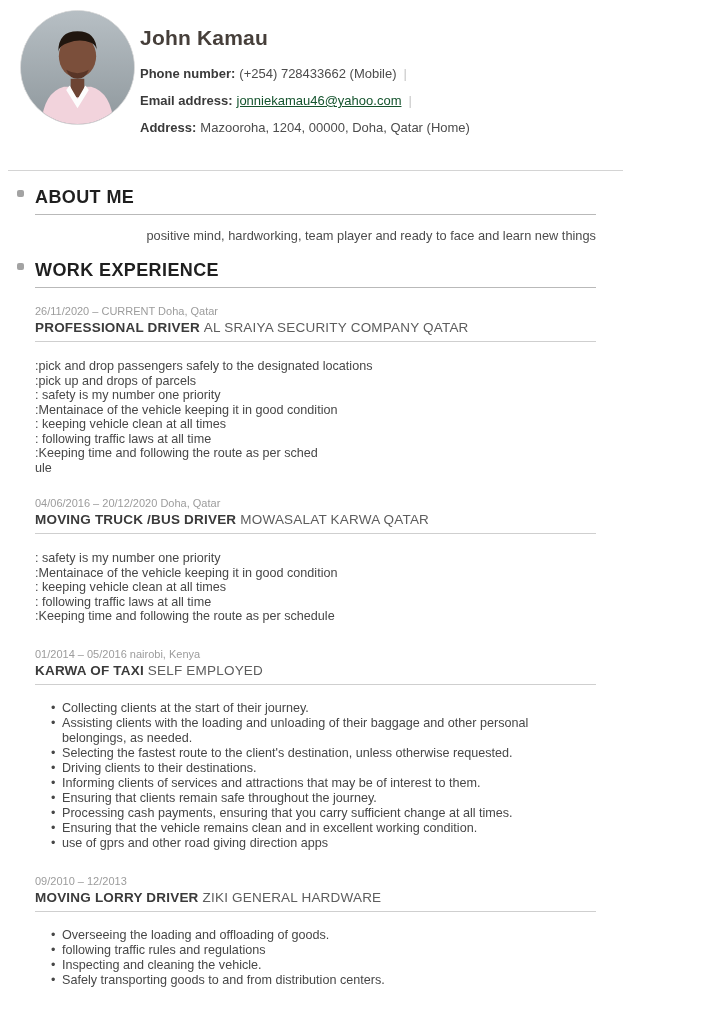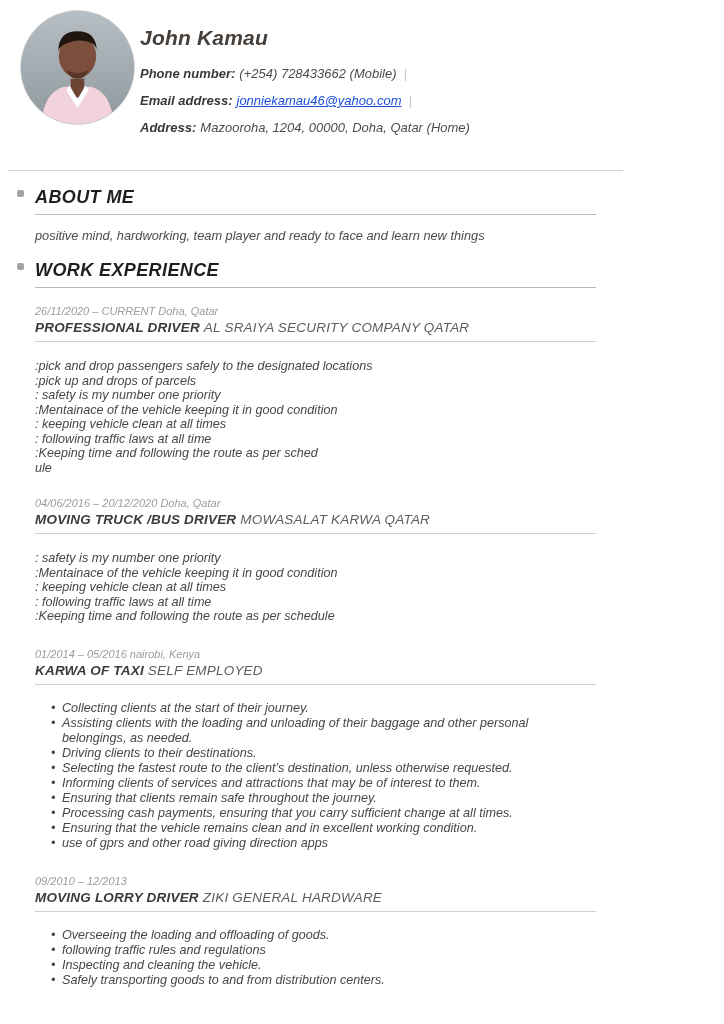--- a/index.html
+++ b/index.html
@@ -1,39 +1,39 @@
 <!DOCTYPE html>
 <html><head>
 <meta charset="utf-8">
 <style>
   html,body { margin:0; padding:0; background:#fff; }
   body { width:724px; font-family:"Liberation Sans", sans-serif; -webkit-font-smoothing:antialiased; }
-  .page { position:relative; width:631px; height:1024px; background:#ffffff; overflow:hidden;font-style:italic; }
+  .page { position:relative; width:631px; height:1024px; background:#ffffff; overflow:hidden; }
 
   
   .header { position:relative; padding:10px 30px 0 140px; min-height:150px; }
   .photo { position:absolute; left:20px; top:10px; width:113px; height:113px; border-radius:50%;
            overflow:hidden; border:1px solid #dcdcdc; background:#a9b2b8; }
   .photo svg { display:block; width:100%; height:100%; }
   .name { margin:16px 0 10px; font-size:21px; font-weight:bold; color:#463f3a; letter-spacing:0.2px; }
   .details { font-size:13px; color:#4c4c4c; }
   .detail-line { line-height:27px; }
   .field { white-space:nowrap; }
   .flabel { font-weight:bold; color:#3a3a3a; margin-right:4px; }
   .sep { color:#c6c6c6; margin:0 7px; font-weight:normal; }
-  .link { color:#1d4ed8; text-decoration:underline; cursor:pointer; }
+  .link { color:#14532d; text-decoration:underline; cursor:pointer; }
 
   
   .top-rule { border:none; border-top:1px solid #d4d4d4; margin:10px 8px 0 8px; }
   .section-header { position:relative; margin:16px 35px 0 35px; padding-bottom:6px;
                     border-bottom:1px solid #b9b9b9; }
   .section-title { font-size:18px; font-weight:bold; color:#1f1f1f; letter-spacing:0.4px; }
   .section-bullet { position:absolute; left:-18px; top:3px; width:7px; height:7px;
                     background:#a3a3a3; border-radius:2px; }
-  .about-text { margin:13px 35px 0 35px; font-size:12.8px; color:#4c4c4c; line-height:16px; }
+  .about-text { margin:13px 35px 0 35px; font-size:12.8px; color:#4c4c4c; line-height:16px;text-align:right; }
 
   
   .entry { margin:17px 35px 14px 35px; }
   .entry-dates { font-size:11px; color:#9c9c9c; margin-bottom:3px; }
   .entry-title { font-size:13.5px; padding-bottom:6px; border-bottom:1px solid #cfcfcf; }
   .role { font-weight:bold; color:#3b3b3b; letter-spacing:0.2px; }
   .company { color:#5d5d5d; margin-left:4px; letter-spacing:0.2px; }
   .lines { margin-top:17px; }
   .line { font-size:12.6px; line-height:14.5px; color:#474747; }
   .bullets { margin:16px 0 0 0; padding:0 0 0 16px; list-style:none; }
@@ -134,22 +134,22 @@
       <span>01/2014 – 05/2016</span>
       <span>nairobi, Kenya</span>
     </div>
     <div class="entry-title">
       <span class="role">KARWA OF TAXI</span><span class="company">SELF EMPLOYED</span>
     </div>
     <ul class="bullets">
 
     <li>Collecting clients at the start of their journey.</li>
         <li>Assisting clients with the loading and unloading of their baggage and other personal belongings, as needed.</li>
+        <li>Selecting the fastest route to the client's destination, unless otherwise requested.</li>
         <li>Driving clients to their destinations.</li>
-        <li>Selecting the fastest route to the client's destination, unless otherwise requested.</li>
         <li>Informing clients of services and attractions that may be of interest to them.</li>
         <li>Ensuring that clients remain safe throughout the journey.</li>
         <li>Processing cash payments, ensuring that you carry sufficient change at all times.</li>
         <li>Ensuring that the vehicle remains clean and in excellent working condition.</li>
         <li>use of gprs and other road giving direction apps</li>
       </ul>
   </div>
 
   <div class="entry" style="margin-top:24px;">
     <div class="entry-dates">

